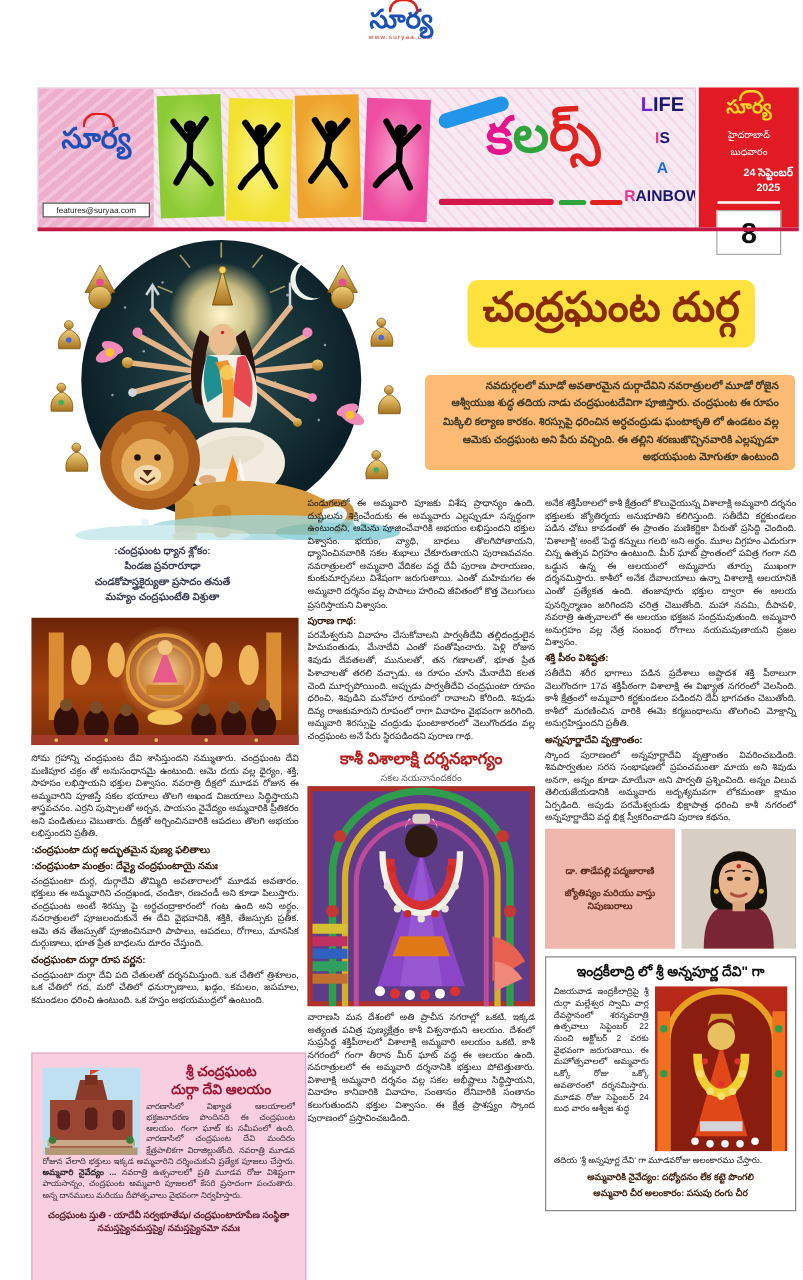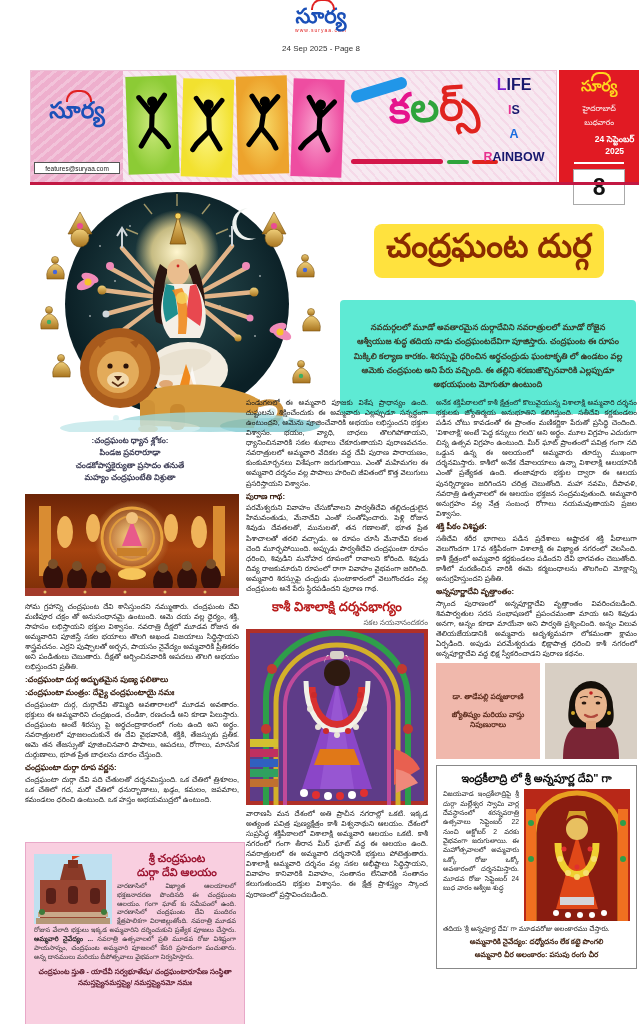--- a/index.html
+++ b/index.html
@@ -33,21 +33,21 @@
   .p4{background:radial-gradient(closest-side,#f9a6d0,#ee4da1);transform:rotate(2deg);margin-top:3px;}
   .colors-title{position:absolute;left:314px;top:14px;width:178px;text-align:center;
         font-size:41px;font-weight:bold;transform:rotate(-3deg);line-height:1.1;}
   .colors-title::before{content:"";position:absolute;left:6px;top:-4px;width:58px;height:12px;background:#2196e8;
         border-radius:8px;transform:rotate(-14deg);}
   .ct1{color:#e5148c}.ct2{color:#2fa43c}.ct3{color:#e0231f}
   .colors-underline{position:absolute;left:320px;top:88px;width:150px;height:5px;}
   .cu1{position:absolute;left:0;top:0;width:92px;height:5px;background:#d4174a;border-radius:3px;}
   .cu2{position:absolute;left:96px;top:1px;width:22px;height:4px;background:#2fa43c;border-radius:3px;}
   .cu3{position:absolute;left:121px;top:1px;width:26px;height:4px;background:#e0231f;border-radius:3px;}
-  .tagline{position:absolute;left:442px;top:6px;width:82px;text-align:center;font-weight:bold;line-height:1;}
+  .tagline{position:absolute;left:458px;top:6px;width:82px;text-align:center;font-weight:bold;line-height:1;}
   .tagline div{margin-bottom:11px;}
   .tl-life{font-size:16px;color:#18186e;}
   .tl-is,.tl-a,.tl-rainbow{font-size:12.5px;color:#18186e;}
   .fl-purple{color:#7a1fd1}.fl-pink{color:#e8328f}.fl-blue{color:#1b6ee0}
   .mast-red{position:relative;width:80px;height:112px;background:#e11a23;margin-left:2px;text-align:center;color:#fff;}
   .mr-brand{position:relative;display:inline-block;margin-top:7px;font-size:15px;font-weight:bold;color:#ffd71e;}
   .mr-brand::before{content:"";position:absolute;top:-5px;left:50%;margin-left:-8px;width:16px;height:7px;
         border:2px solid #ffd71e;border-bottom:none;border-radius:8px 8px 0 0;}
   .mr-city{font-size:7.5px;margin-top:6px;}
   .mr-day{font-size:7.5px;margin-top:3px;}
@@ -55,37 +55,37 @@
   .mr-hr{width:62%;height:2px;background:#fff;margin:6px auto 0;}
   .mr-page{width:50px;height:34px;background:#fff;border:1px solid #aaa;margin:5px auto 0;
         color:#111;font-size:23px;font-weight:bold;line-height:34px;}
   .red-rule{position:absolute;left:30px;top:182px;width:609px;height:3px;background:#c21843;}
   
   .kicker{position:absolute;left:342px;top:192px;width:294px;text-align:center;
         font-size:22px;font-weight:bold;color:#2e8b1e;}
   .headline{position:absolute;left:342px;top:224px;width:294px;text-align:center;}
   .hl-text{display:inline-block;background:#ffe23e;color:#8a2a00;font-size:33px;font-weight:bold;
         padding:3px 12px 5px;border-radius:8px;}
-  .intro-box{position:absolute;left:340px;top:300px;width:270px;height:74px;background:#5eead4;
-        border-radius:4px;padding:20px 13px;font-size:8.3px;line-height:1.72;text-align:center;
+  .intro-box{position:absolute;left:340px;top:300px;width:270px;height:74px;background:#fdba74;
+        border-radius:4px;padding:1px 13px;font-size:8.3px;line-height:1.72;text-align:right;
         color:#3a3a28;font-weight:bold;overflow:hidden;}
   
   .durga{position:absolute;left:20px;top:186px;width:315px;height:246px;}
   .dhyana{position:absolute;left:30px;top:435px;width:200px;text-align:center;font-size:8px;
         font-weight:bold;color:#3e3e56;line-height:1.55;}
   .temple-scene{position:absolute;left:25px;top:494px;width:214px;height:102px;}
   
   .col{font-size:7.3px;line-height:1.38;text-align:justify;color:#1d1d1d;}
   .col p{margin:0 0 3px;}
   .subhead{font-weight:bold;font-size:7.8px;color:#32180a;margin:2px 0 1px;}
   .col-left{position:absolute;left:25px;top:602px;width:214px;}
   .col-mid{position:absolute;left:246px;top:398px;width:182px;}
   .col-right{position:absolute;left:436px;top:398px;width:201px;}
   .feature-head{text-align:center;font-size:13px;font-weight:bold;color:#b91c1c;margin:6px 0 3px;line-height:1.15;}
-  .byline{text-align:right;font-size:7.4px;color:#555;margin-bottom:0;}
+  .byline{text-align:center;font-size:7.4px;color:#555;margin-bottom:0;}
   .idol{display:block;width:182px;height:176px;margin:1px 0 4px;}
   
   .pink-box{position:absolute;left:25px;top:842px;width:202px;height:166px;background:#f9cfe0;
         border:1px solid #e8a8c8;padding:8px;overflow:hidden;}
   .pb-head{margin-left:84px;text-align:center;font-size:11px;font-weight:bold;color:#9c1430;line-height:1.3;}
   .pb-photo{float:left;width:78px;height:70px;margin:3px 5px 2px 0;}
   .pb-body{font-size:6.6px;line-height:1.36;text-align:justify;color:#333;margin-top:2px;}
   .pb-bold{font-weight:bold;color:#222;}
   .pb-stuti{clear:both;text-align:center;font-size:7.2px;font-weight:bold;color:#5a1a2a;margin-top:4px;line-height:1.55;}
   
@@ -103,21 +103,20 @@
 </style>
 </head>
 <body>
 
 <div class="page">
 
   <div class="top-brand">
     <div class="top-logo">సూర్య</div>
     <div class="top-site">www.suryaa.com</div>
   </div>
-  <div class="top-date">24 Sep 2025 - Page 8</div>
 
   <div class="masthead">
     <div class="mast-pink">
       <div class="mast-brand">
         <div class="mb-logo">సూర్య</div>
         <div class="mast-email">features@suryaa.com</div>
       </div>
       <div class="panels">
         <svg width="0" height="0" style="position:absolute">
           <symbol id="jumper" viewBox="0 0 60 96">

